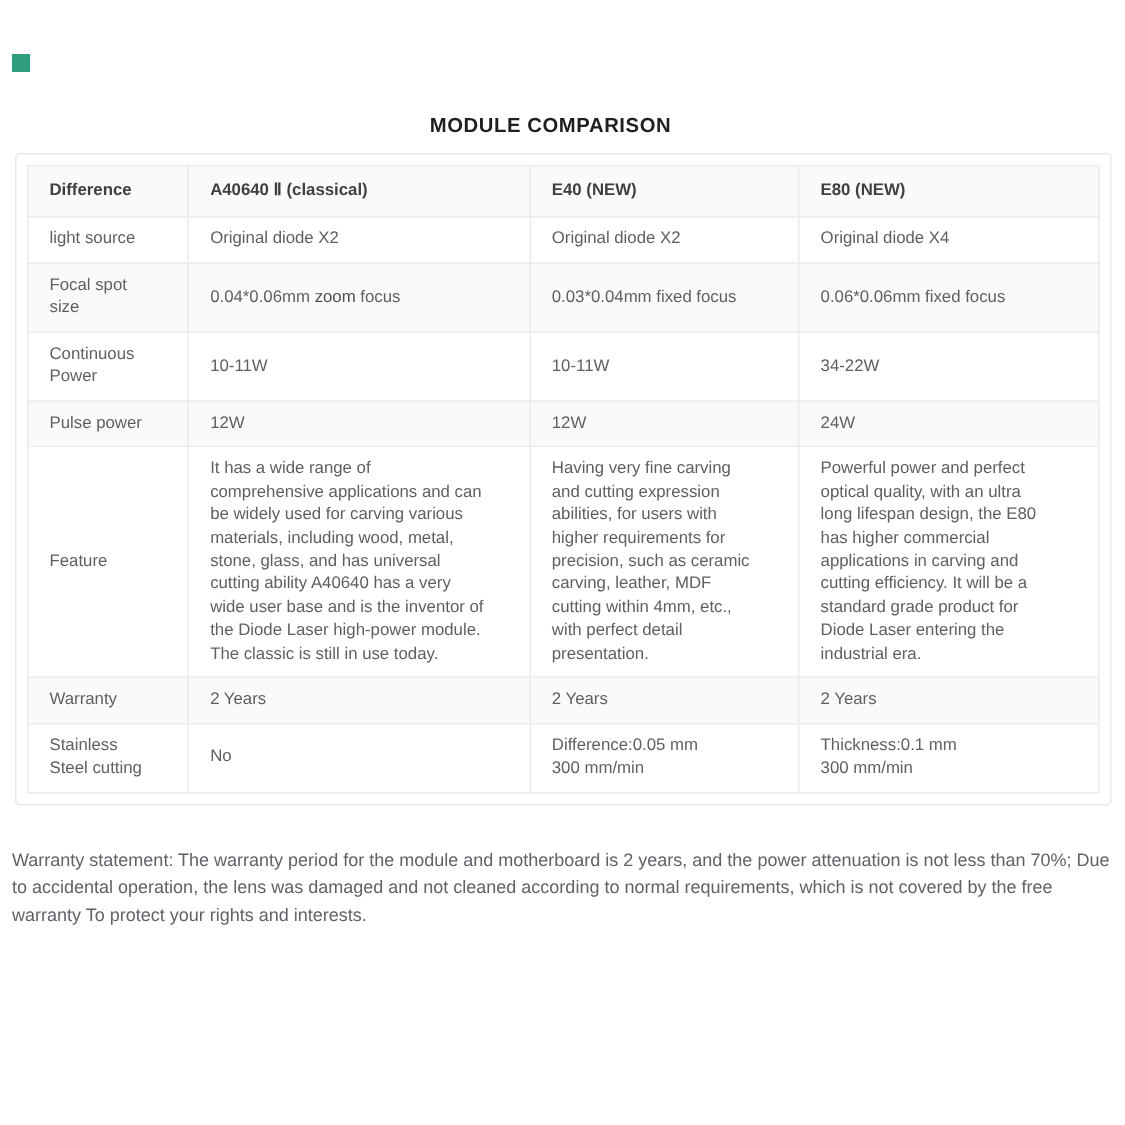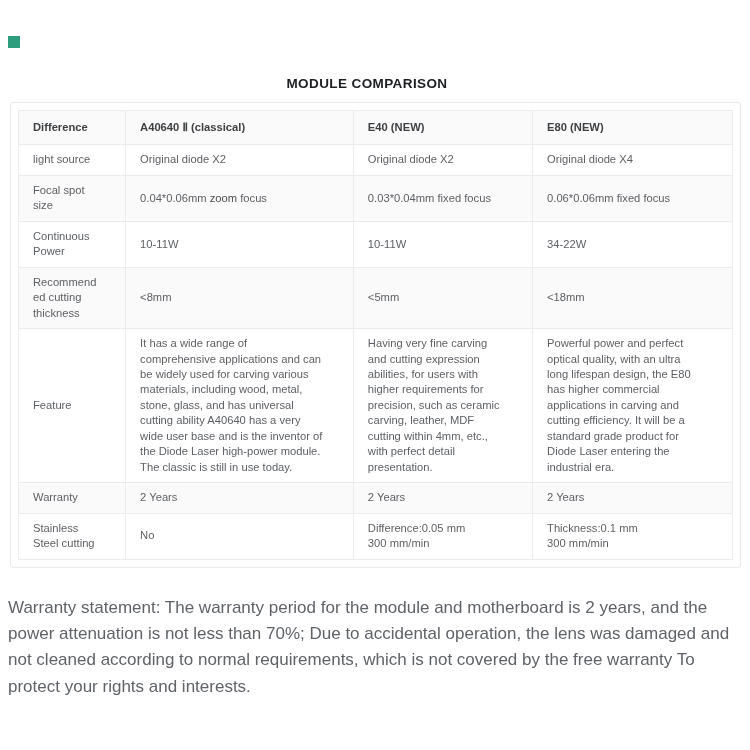--- a/index.html
+++ b/index.html
@@ -25,21 +25,21 @@
   .cmp col.c3{width:25.1%;}
   .cmp col.c4{width:28%;}
   .cmp th,.cmp td{
     border:1px solid #ebebeb;padding:7px 28px 7px 14px;text-align:left;
     vertical-align:middle;line-height:1.38;font-weight:normal;word-wrap:break-word;
   }
   .cmp thead th{font-weight:bold;color:#3e4144;background:#fafafa;padding-top:9px;padding-bottom:9px;}
   .cmp tbody tr:nth-child(even){background:#fafafa;}
   .cmp .bold-word{font-weight:normal;color:#4a4d50;}
   .footer-note{
-    margin:27px 9px 0 8px;font-size:17px;line-height:1.55;color:#5f6368;text-align:left;
+    margin:27px 9px 0 8px;font-size:12px;line-height:1.55;color:#5f6368;text-align:left;
   }
 </style>
 </head>
 <body>
 
 <div class="accent-square"></div>
 
 <h2 class="page-title">MODULE COMPARISON</h2>
 
 <div class="table-wrap">
@@ -71,24 +71,24 @@
         <td>0.03*0.04mm fixed focus</td>
         <td>0.06*0.06mm fixed focus</td>
       </tr>
       <tr>
         <th>Continuous Power</th>
         <td>10-11W</td>
         <td>10-11W</td>
         <td>34-22W</td>
       </tr>
       <tr>
-        <th>Recommended cutting thickness</th>
-        <td>&lt;8mm</td>
-        <td>&lt;5mm</td>
-        <td>&lt;18mm</td>
+        <th>Pulse power</th>
+        <td>12W</td>
+        <td>12W</td>
+        <td>24W</td>
       </tr>
       <tr>
         <th>Feature</th>
         <td>It has a wide range of comprehensive applications and can be widely used for carving various materials, including wood, metal, stone, glass, and has universal cutting ability A40640 has a very wide user base and is the inventor of the Diode Laser high-power module. The classic is still in use today.</td>
         <td>Having very fine carving and cutting expression abilities, for users with higher requirements for precision, such as ceramic carving, leather, MDF cutting within 4mm, etc., with perfect detail presentation.</td>
         <td>Powerful power and perfect optical quality, with an ultra long lifespan design, the E80 has higher commercial applications in carving and cutting efficiency. It will be a standard grade product for Diode Laser entering the industrial era.</td>
       </tr>
       <tr>
         <th>Warranty</th>
         <td>2 Years</td>

